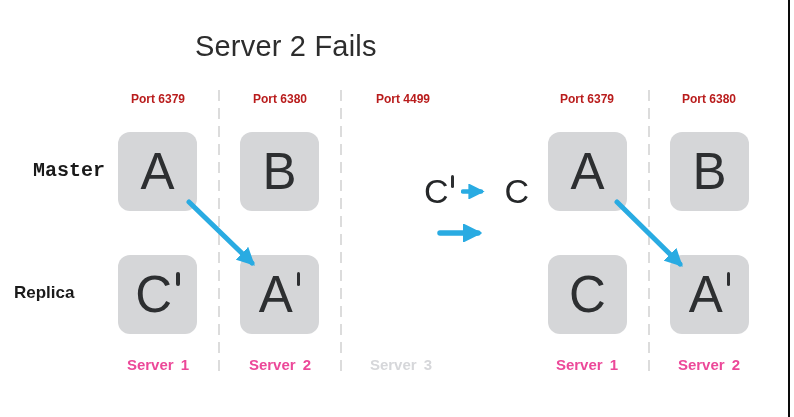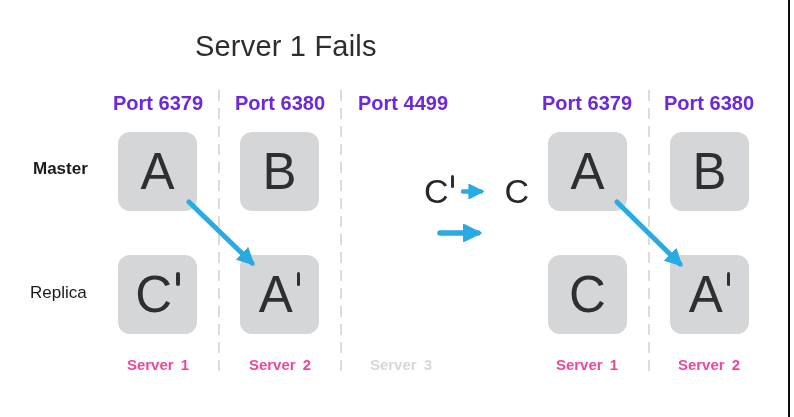--- a/index.html
+++ b/index.html
@@ -9,27 +9,27 @@
     --muted:#d6d7da;
     --dash:#dcdcdc;
   }
   *{margin:0;padding:0;box-sizing:border-box;}
   html,body{background:#ffffff;}
   body{font-family:"Liberation Sans",sans-serif;}
   .canvas{position:relative;width:794px;height:417px;background:#ffffff;overflow:hidden;}
 
   .title{position:absolute;left:195px;top:30px;font-size:29px;font-weight:400;color:#2d2d2d;letter-spacing:0.2px;}
 
-  .port-label{position:absolute;top:92px;transform:translateX(-50%);font-size:20px;font-weight:700;color:#6d28d9;white-space:nowrap;}
+  .port-label{position:absolute;top:92px;transform:translateX(-50%);font-size:12px;font-weight:700;color:#b91c1c;white-space:nowrap;}
   .server-label{position:absolute;top:356px;transform:translateX(-50%);font-size:15px;font-weight:700;color:#ec4899;white-space:nowrap;word-spacing:3px;}
   .server-label.muted{color:var(--muted);}
 
   .row-label{position:absolute;color:#1a1a1a;white-space:nowrap;}
-  .row-label.master{left:33px;top:159px;font-size:17px;font-weight:700;}
-  .row-label.replica{left:30px;top:283px;font-size:17px;font-weight:400;}
+  .row-label.master{left:33px;top:159px;font-size:20px;font-weight:700;font-family:Liberation Mono, monospace;}
+  .row-label.replica{left:14px;top:283px;font-size:17px;font-weight:700;}
 
   .vsep{position:absolute;top:90px;width:2px;height:284px;
         background:repeating-linear-gradient(to bottom,var(--dash) 0 11px,transparent 11px 18px);}
 
   .node{position:absolute;width:79px;height:79px;border-radius:12px;background:var(--node);
         display:flex;align-items:center;justify-content:center;}
   .node .letter{font-size:51px;line-height:1;color:var(--ink);font-weight:400;}
 
   .prime{display:none;}
   .prime.show{display:inline-block;width:3.5px;height:14px;border-radius:2px;background:var(--ink);
@@ -47,21 +47,21 @@
   .arrow{stroke:var(--accent);fill:none;stroke-linecap:round;}
   .ah{fill:var(--accent);}
 
   .frame-line{position:absolute;left:788px;top:0;width:2px;height:417px;background:#0a0a0a;}
 </style>
 </head>
 <body>
 
 <div class="canvas">
 
-  <div class="title">Server 1 Fails</div>
+  <div class="title">Server 2 Fails</div>
 
   <div class="vsep" style="left:218px;"></div>
   <div class="vsep" style="left:340px;"></div>
   <div class="vsep" style="left:648px;"></div>
 
   <div class="port-label" style="left:158px;">Port 6379</div>
   <div class="port-label" style="left:280px;">Port 6380</div>
   <div class="port-label" style="left:403px;">Port 4499</div>
   <div class="port-label" style="left:587px;">Port 6379</div>
   <div class="port-label" style="left:709px;">Port 6380</div>

